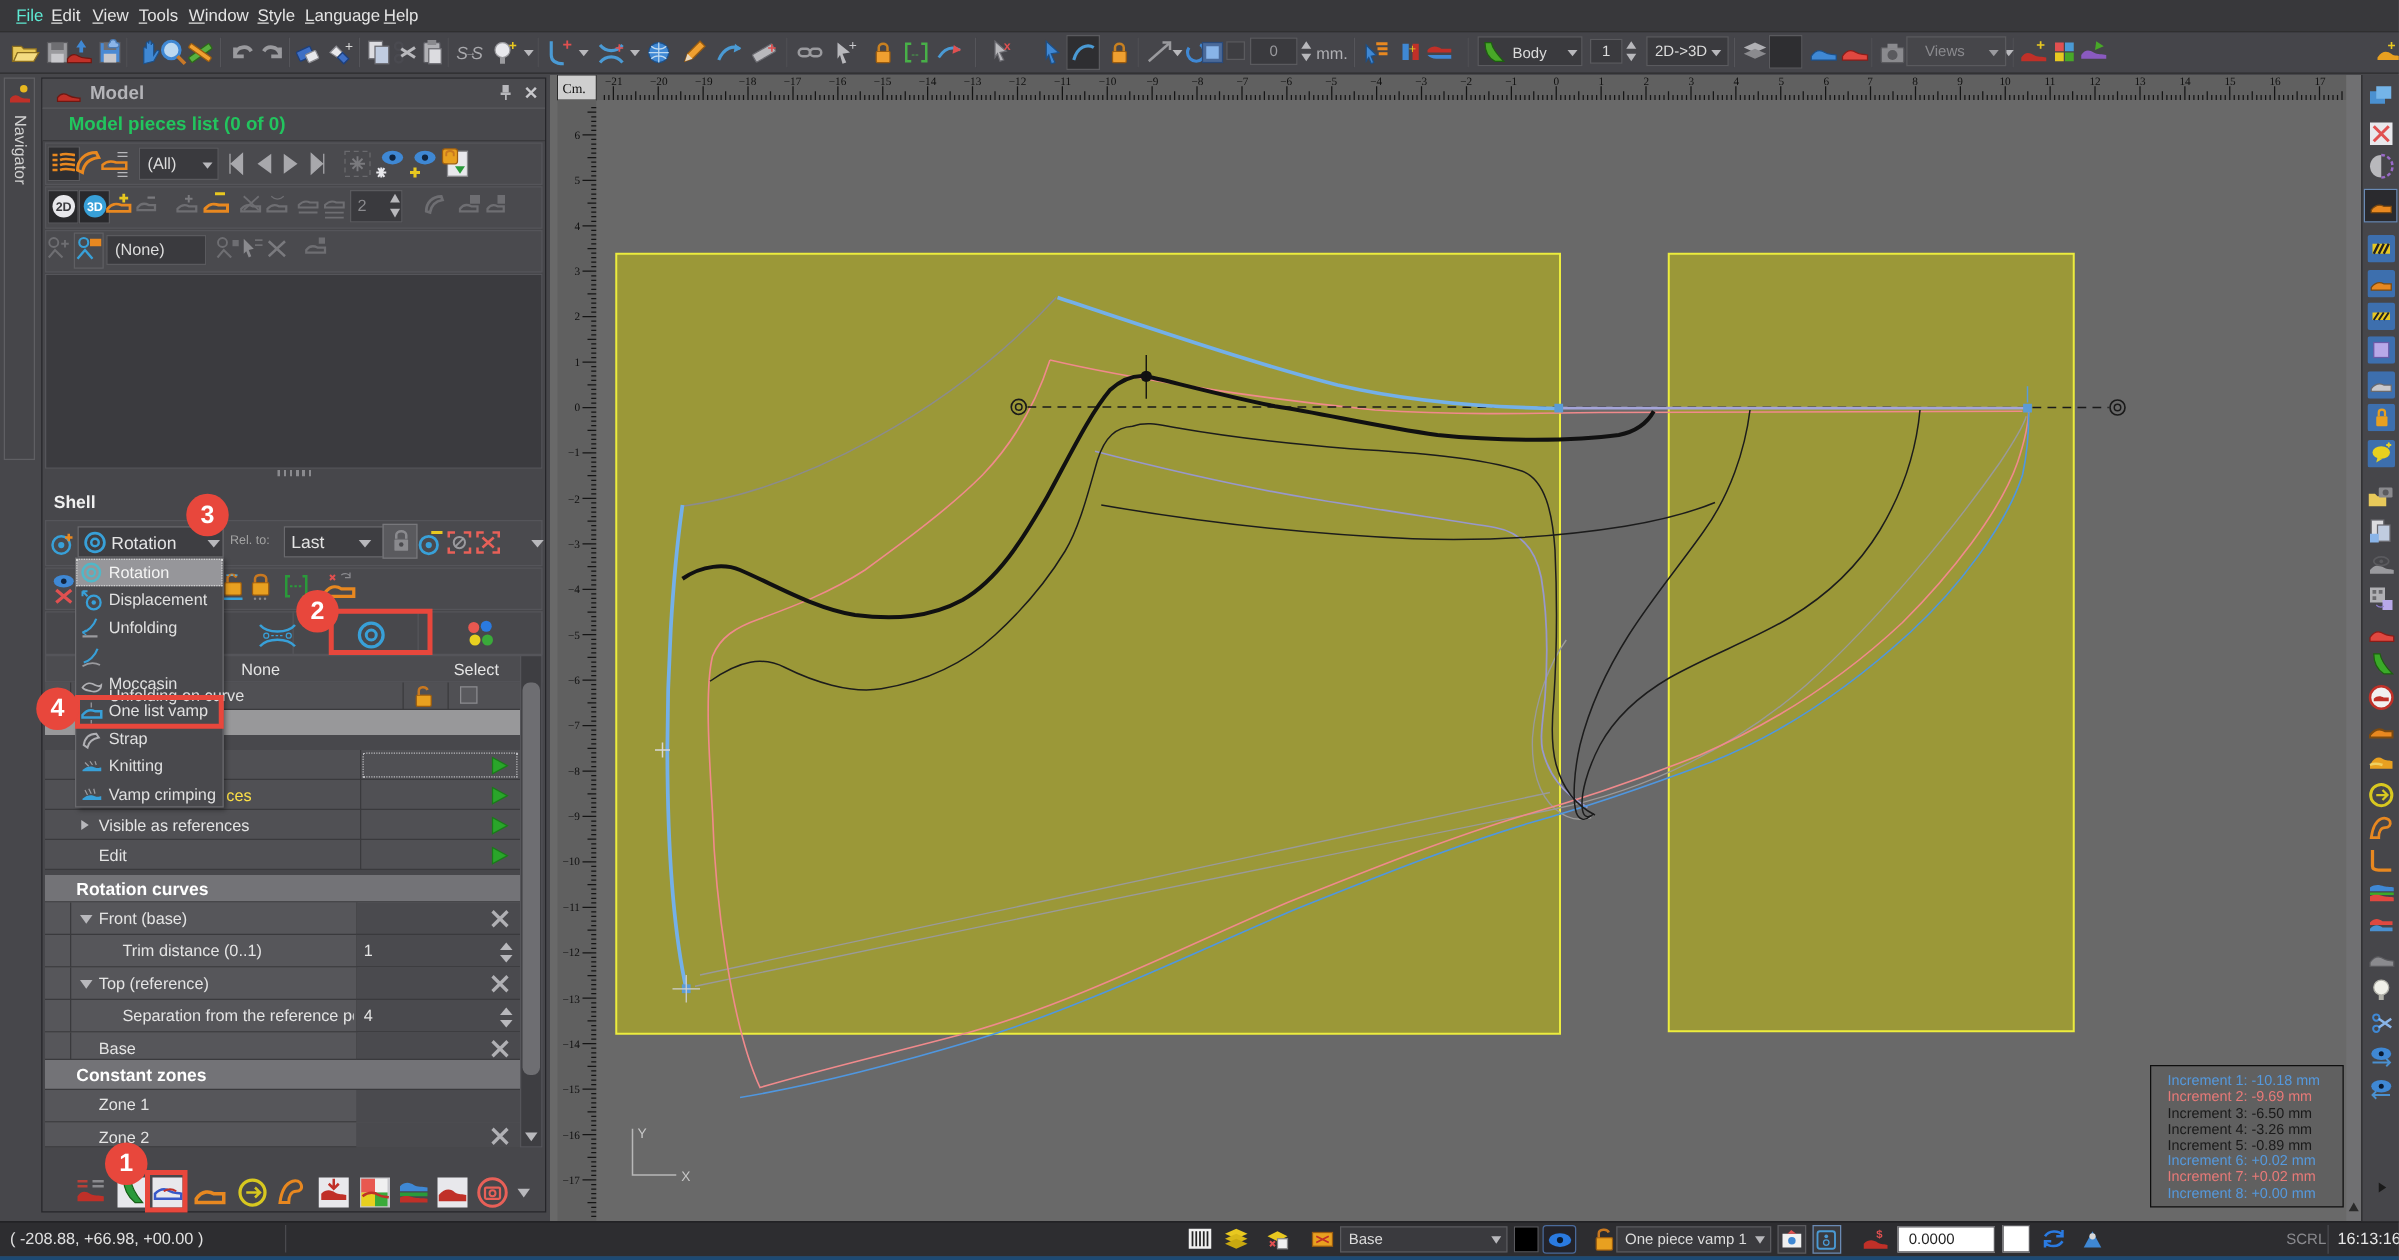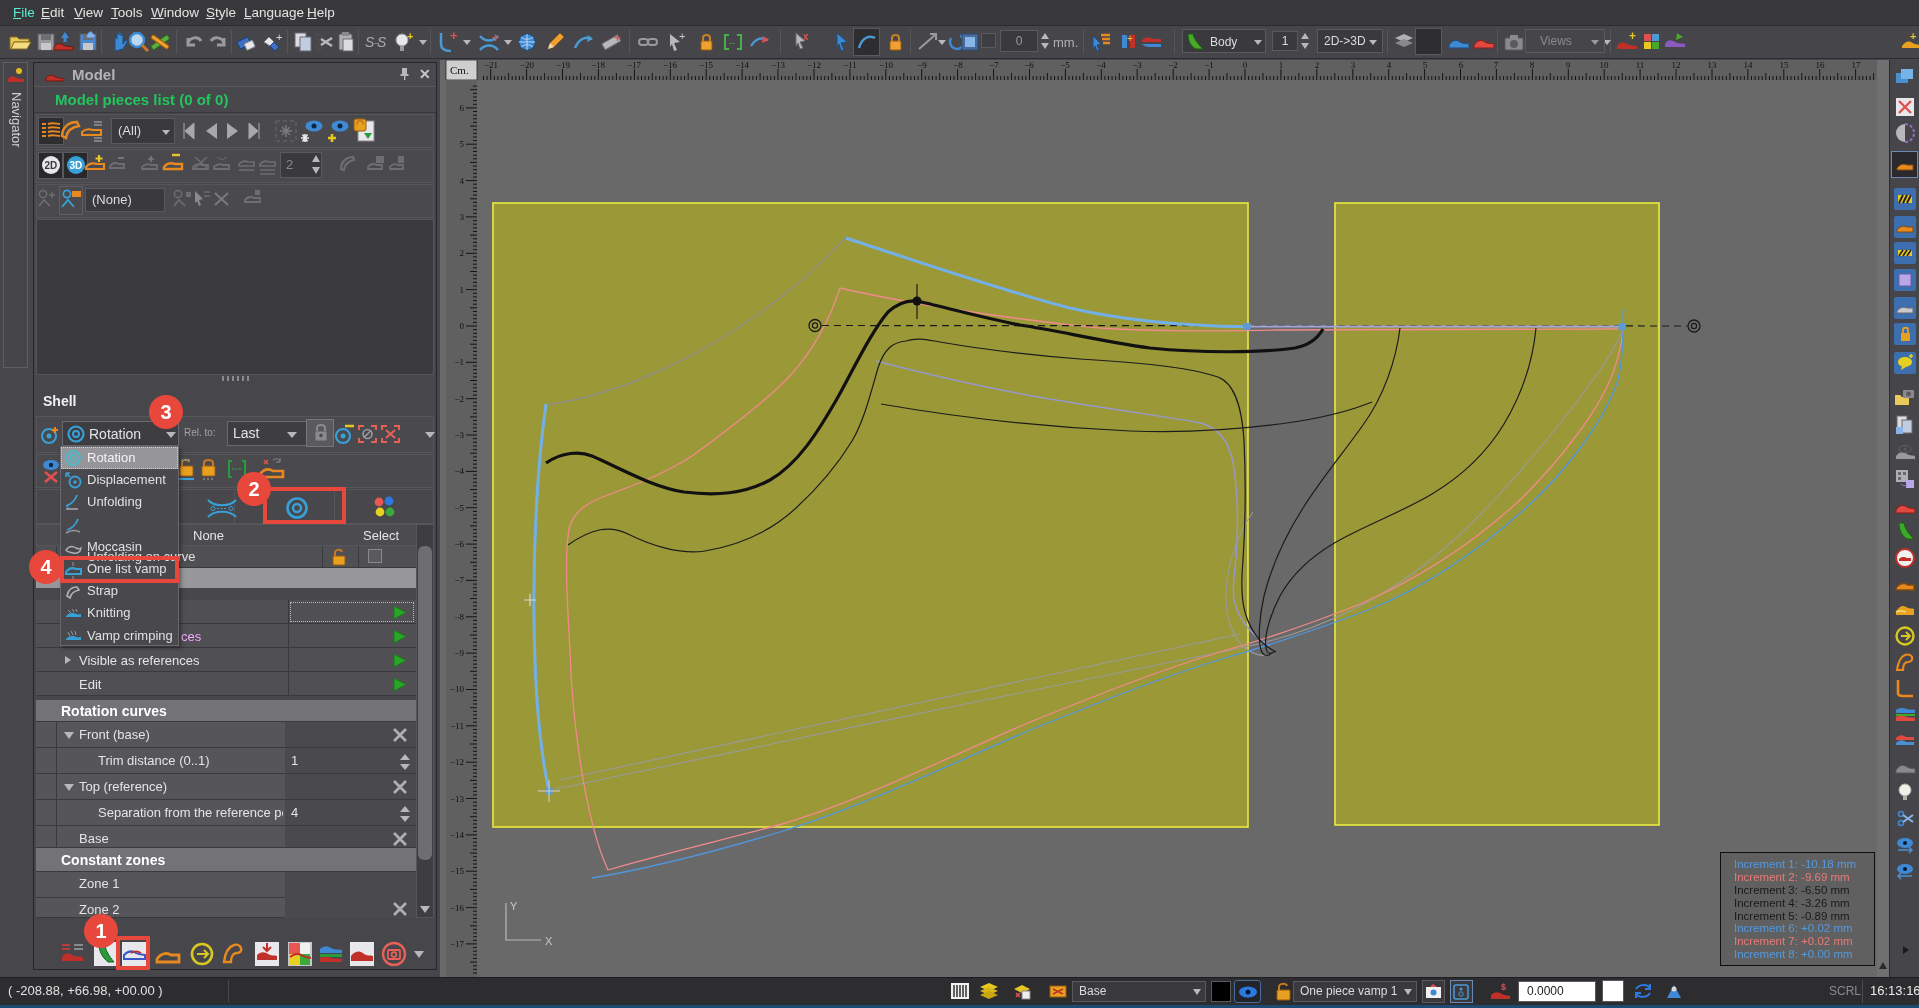--- a/index.html
+++ b/index.html
@@ -551,21 +551,21 @@
 <div class="abs" style="left:288px;top:600px;width:1px;height:24px;background:#3a3a3d;"></div>
 <div class="abs" style="left:290px;top:602px;width:124px;height:20px;border:1px dotted #b8b8bc;"></div>
 <svg class="abs" style="left:392px;top:605px;" width="16" height="15" viewBox="0 0 16 15">
     <path d="M2 1 L14 7.5 L2 14 Z" fill="#2aa52a" stroke="#1a7a1a"></path>
   </svg>
 <div class="abs" style="left:36px;top:624px;width:380px;height:24px;background:#505054;border-bottom:1px solid #3a3a3d;"></div>
 <div class="abs" style="left:288px;top:624px;width:1px;height:24px;background:#3a3a3d;"></div>
 <svg class="abs" style="left:392px;top:629px;" width="16" height="15" viewBox="0 0 16 15">
     <path d="M2 1 L14 7.5 L2 14 Z" fill="#2aa52a" stroke="#1a7a1a"></path>
   </svg>
-<div class="abs" style="left:181px;top:629px;font-size:13px;color:#f0abfc;">ces</div>
+<div class="abs" style="left:181px;top:629px;font-size:13px;color:#fde047;">ces</div>
 <div class="abs" style="left:36px;top:648px;width:380px;height:24px;background:#505054;border-bottom:1px solid #3a3a3d;"></div>
 <div class="abs" style="left:288px;top:648px;width:1px;height:24px;background:#3a3a3d;"></div>
 <svg class="abs" style="left:392px;top:653px;" width="16" height="15" viewBox="0 0 16 15">
     <path d="M2 1 L14 7.5 L2 14 Z" fill="#2aa52a" stroke="#1a7a1a"></path>
   </svg>
 <svg class="abs" style="left:63px;top:655px;" width="10" height="10" viewBox="0 0 10 10">
     <path d="M2 1 L8 5 L2 9 Z" fill="#b8b8bc"></path>
   </svg>
 <div class="abs" style="left:79px;top:653px;font-size:13px;color:#e4e4e4;">Visible as references</div>
 <div class="abs" style="left:36px;top:672px;width:380px;height:24px;background:#505054;border-bottom:1px solid #3a3a3d;"></div>

